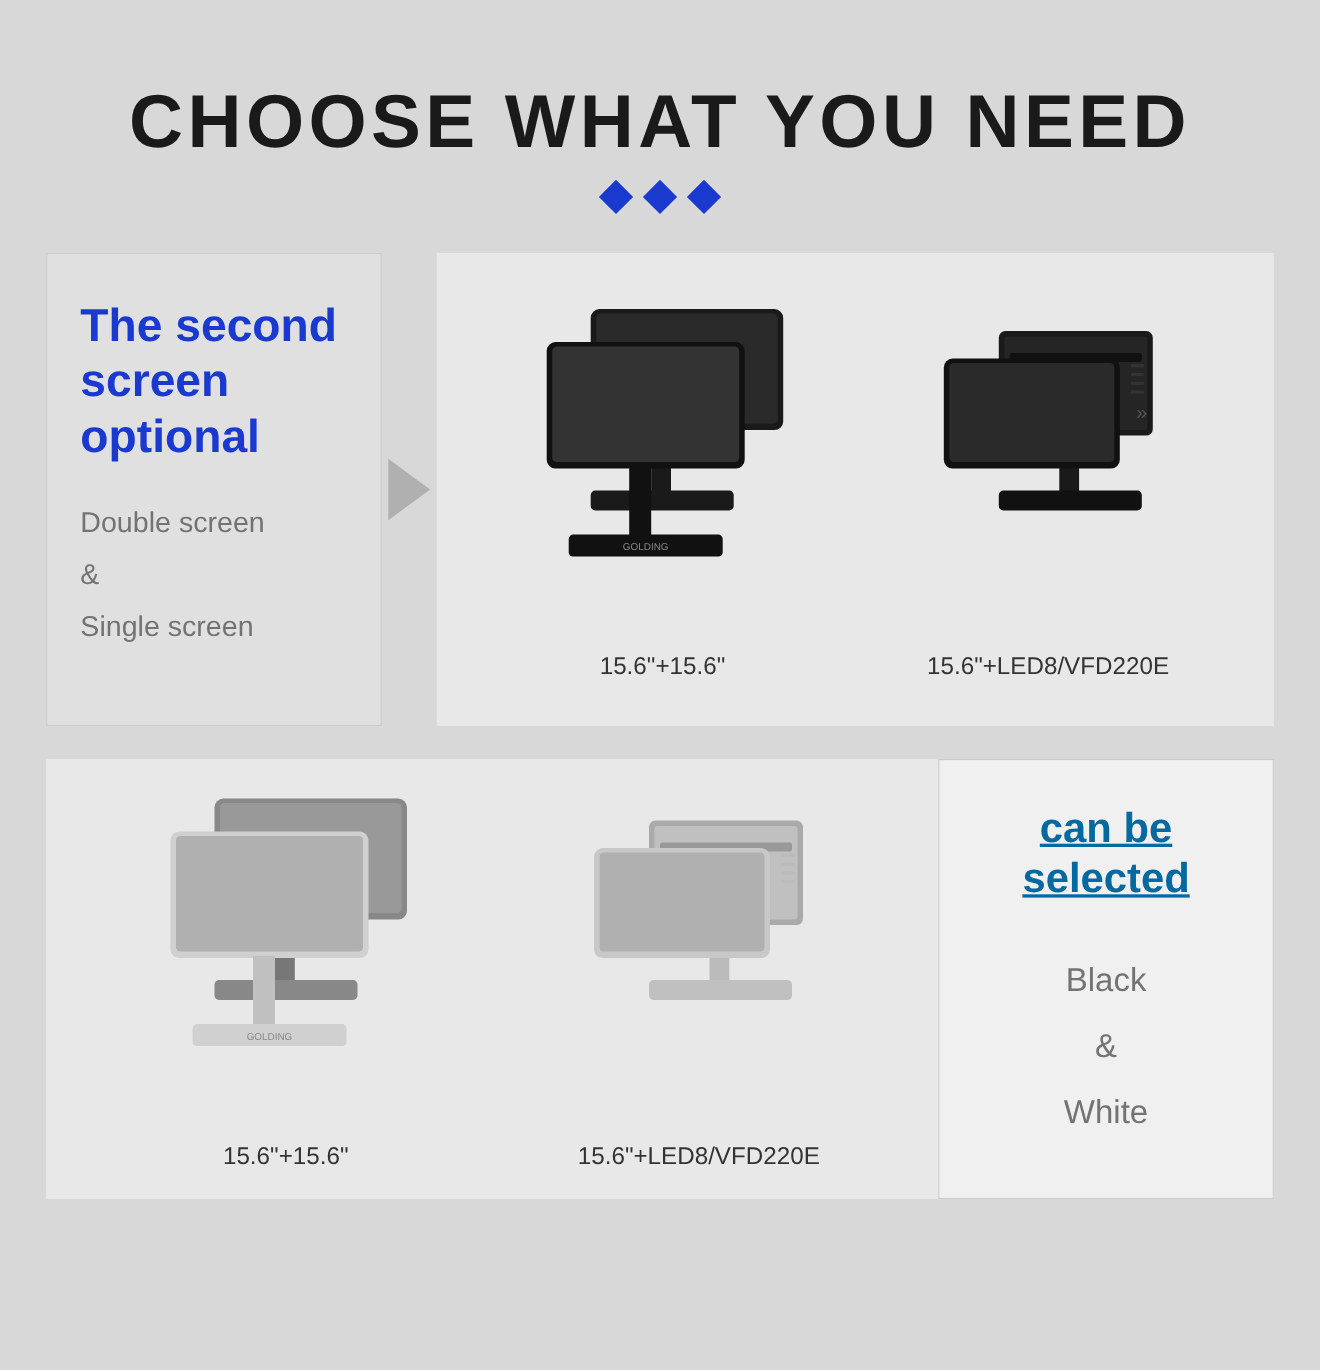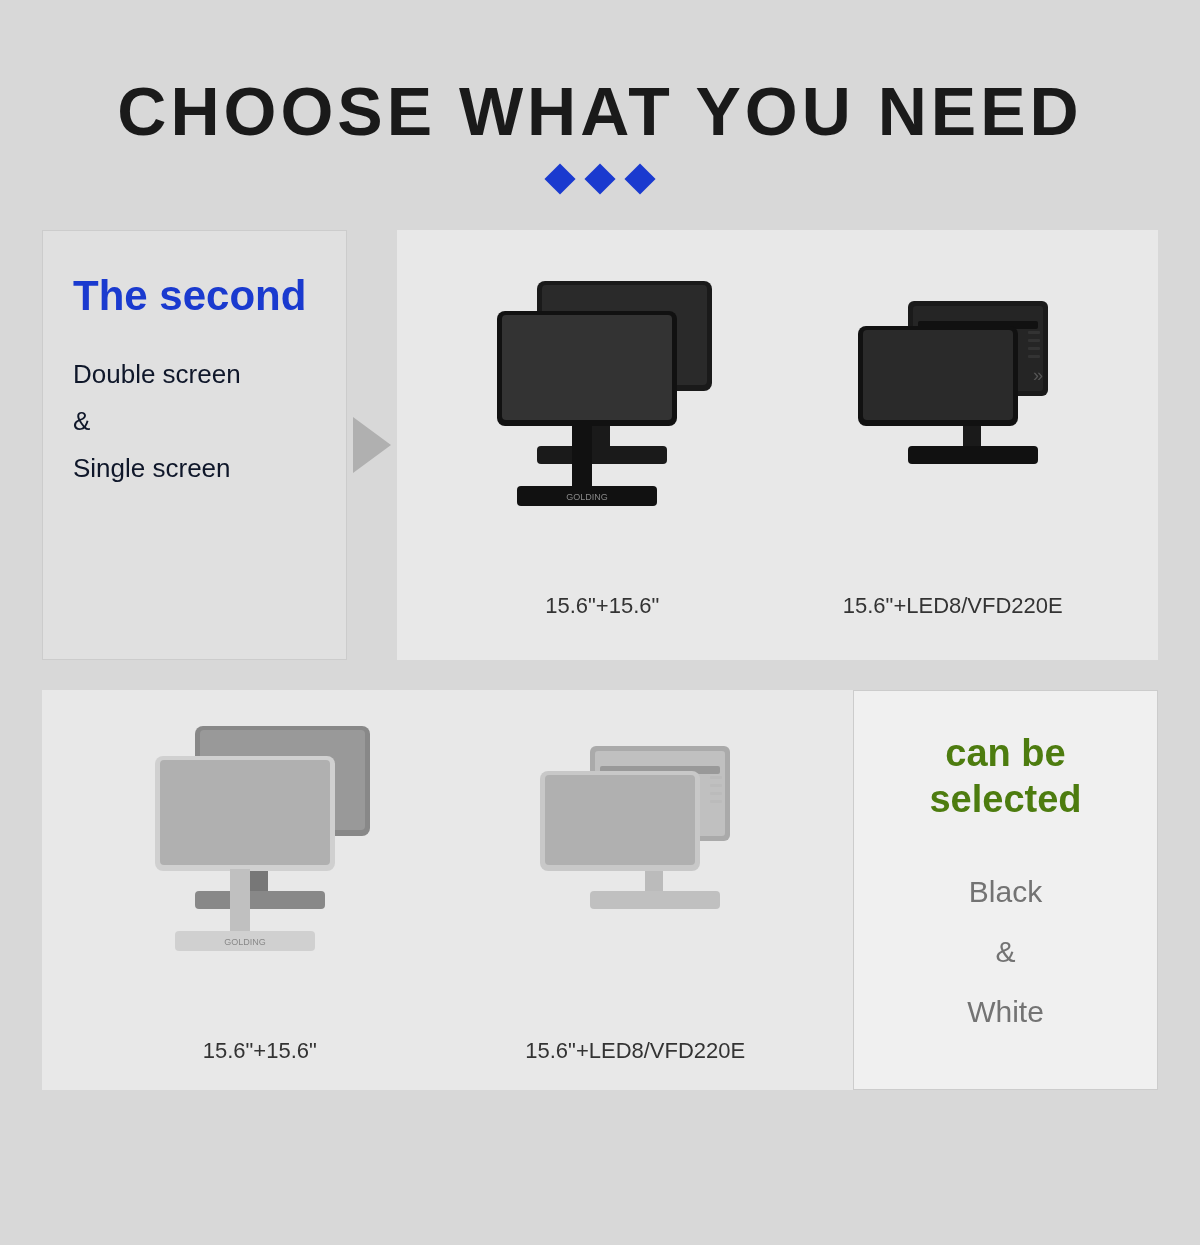--- a/index.html
+++ b/index.html
@@ -70,21 +70,21 @@
       color: #1a3acf;
       font-size: 42px;
       font-weight: bold;
       line-height: 1.2;
       margin-bottom: 30px;
     }
 
     .screen-options {
       font-size: 26px;
       font-weight: normal;
-      color: #0f172a;
+      color: #737373;
       line-height: 1.8;
     }
 
     
     .arrow-container {
       display: flex;
       align-items: center;
       justify-content: center;
       width: 50px;
       flex-shrink: 0;
@@ -156,26 +156,27 @@
     .color-title {
       color: #1a3acf;
       font-size: 52px;
       font-weight: bold;
       text-align: center;
       line-height: 1.2;
       margin-bottom: 10px;
     }
 
     .can-be-selected {
-      color: #4d7c0f;
+      color: #0369a1;
       font-size: 38px;
       font-weight: bold;
       text-align: center;
       line-height: 1.2;
       margin-bottom: 40px;
+      text-decoration: underline;
     }
 
     .color-options {
       font-size: 30px;
       color: #737373;
       text-align: center;
       line-height: 2;
     }
 
     
@@ -195,20 +196,21 @@
       <span class="diamond"></span>
       <span class="diamond"></span>
     </div>
   </div>
 
   <div class="top-section">
 
     <div class="left-info-box">
       <div class="second-screen-title">
         <span>The second</span><br>
+        <span>screen optional</span>
       </div>
       <div class="screen-options">
         <span>Double screen</span><br>
         <span>&amp;</span><br>
         <span>Single screen</span>
       </div>
     </div>
 
     <div class="arrow-container">
       <div class="right-arrow"></div>

